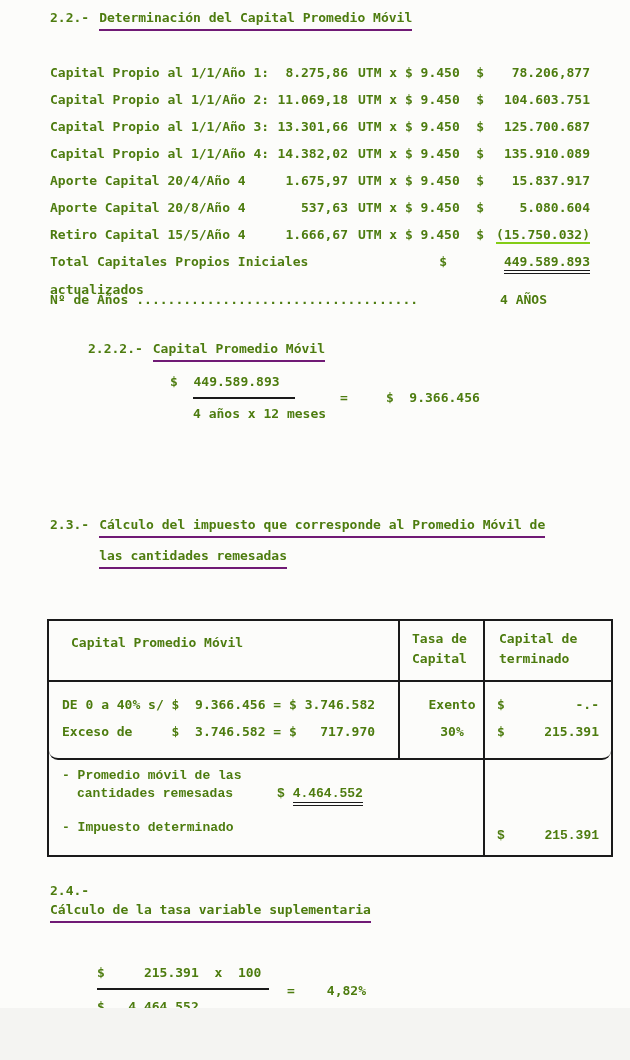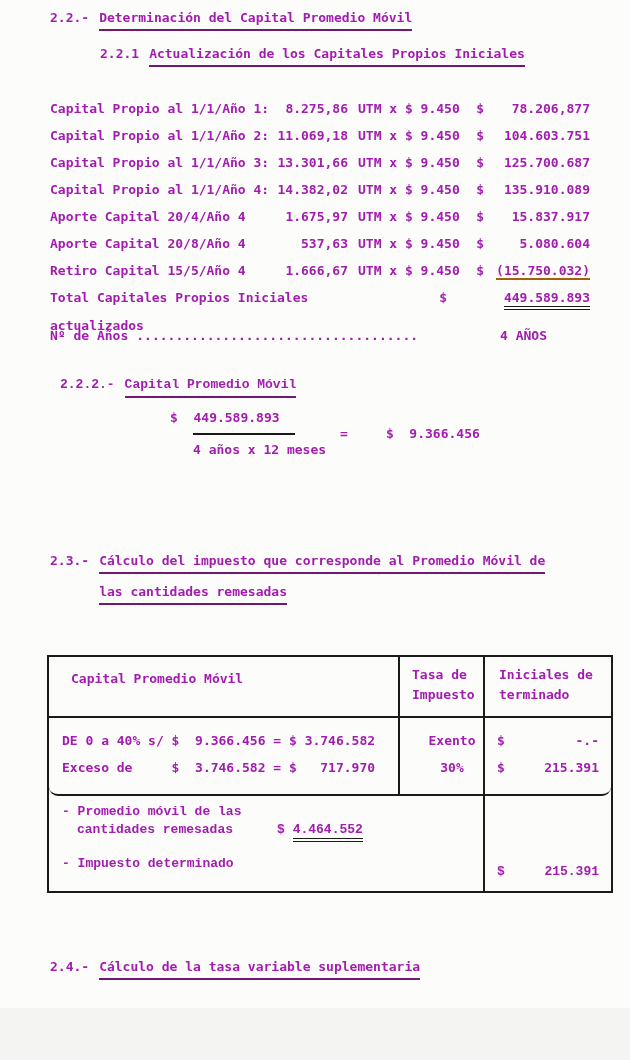--- a/index.html
+++ b/index.html
@@ -5,48 +5,48 @@
   html, body {
     margin: 0;
     padding: 0;
     background: #f4f4f2;
   }
   .page {
     position: relative;
     width: 630px;
     height: 1008px;
     background: #fcfcfa;
-    color: #a21caf;
+    color: #4d7c0f;
     font-family: "DejaVu Sans Mono", "Liberation Mono", monospace;
     font-size: 13px;
     font-weight: bold;
     overflow: hidden;
   }
   .pre { white-space: pre; }
 
   
   .h-row { display: flex; align-items: flex-start; line-height: 19px; }
   .h-num { margin-right: 10px; white-space: pre; }
   .uline { border-bottom: 2px solid #701a75; padding-bottom: 2px; display: inline-block; }
   .h22  { margin: 8px 0 0 50px; }
   .h221 { margin: 13px 0 0 100px; }
-  .h222 { margin: 26px 0 0 60px; font-family: Liberation Mono, monospace; }
+  .h222 { margin: 26px 0 0 88px; }
   .h23  { margin: 90px 0 0 50px; }
   .h23 .t2 { margin-top: 8px; }
-  .h24  { margin: 64px 0 0 50px; }
+  .h24  { margin: 24px 0 0 50px; flex-direction: column; }
 
   
   .cap-block { margin: 28px 0 0 50px; width: 540px; }
   .cap-row { display: flex; align-items: baseline; height: 27px; line-height: 27px; }
   .cap-label { width: 226px; white-space: pre; }
   .cap-utm { width: 72px; text-align: right; }
   .cap-unit { margin-left: 10px; white-space: pre; }
   .cap-cur { margin-left: auto; }
   .cap-amount { width: 106px; text-align: right; }
-  .u-solid { border-bottom: 2px solid #a16207; }
+  .u-solid { border-bottom: 2px solid #84cc16; }
   .u-dbl { border-bottom: 4px double #1a1a1a; padding-bottom: 1px; }
 
   .total-row { margin: 0 0 0 50px; width: 540px; display: flex; align-items: baseline; height: 28px; line-height: 28px; gap: 40px; }
   .years-row { margin: 10px 0 0 50px; display: flex; align-items: baseline; height: 27px; line-height: 27px; }
   .years-dots { margin-left: 8px; letter-spacing: 0; }
   .years-value { margin-left: 82px; }
 
   
   .frac-wrap { display: flex; align-items: center; }
   .f222 { margin: 8px 0 0 170px; width: 300px; }
@@ -87,24 +87,20 @@
 </head>
 <body>
 
 <div class="page">
 
   <div class="h-row h22">
     <span class="h-num">2.2.-</span>
     <span class="uline">Determinación del Capital Promedio Móvil</span>
   </div>
 
-  <div class="h-row h221">
-    <span class="h-num">2.2.1</span>
-    <span class="uline">Actualización de los Capitales Propios Iniciales</span>
-  </div>
 
   <div class="cap-block">
     <div class="cap-row">
       <span class="cap-label">Capital Propio al 1/1/Año 1:</span>
       <span class="cap-utm">8.275,86</span>
       <span class="cap-unit">UTM x $ 9.450</span>
       <span class="cap-cur">$</span>
       <span class="cap-amount">78.206,877</span>
     </div>
     <div class="cap-row">
@@ -184,24 +180,24 @@
       <span class="uline">Cálculo del impuesto que corresponde al Promedio Móvil de</span><br>
       <span class="uline t2">las cantidades remesadas</span>
     </span>
   </div>
 
   <div class="tax-table">
     <div class="tt-head">
       <div class="c1 cell-r">Capital Promedio Móvil</div>
       <div class="c2 cell-r">
         <span>Tasa de</span><br>
-        <span>Impuesto</span>
+        <span>Capital</span>
       </div>
       <div class="c3">
-        <span>Iniciales de</span><br>
+        <span>Capital de</span><br>
         <span>terminado</span>
       </div>
     </div>
     <div class="tt-body">
       <div class="c1 cell-r">
         <span class="pre">DE 0 a 40% s/ $  9.366.456 = $ 3.746.582</span><br>
         <span class="pre">Exceso de     $  3.746.582 = $   717.970</span>
       </div>
       <div class="c2 cell-r">
         <span>Exento</span><br>

